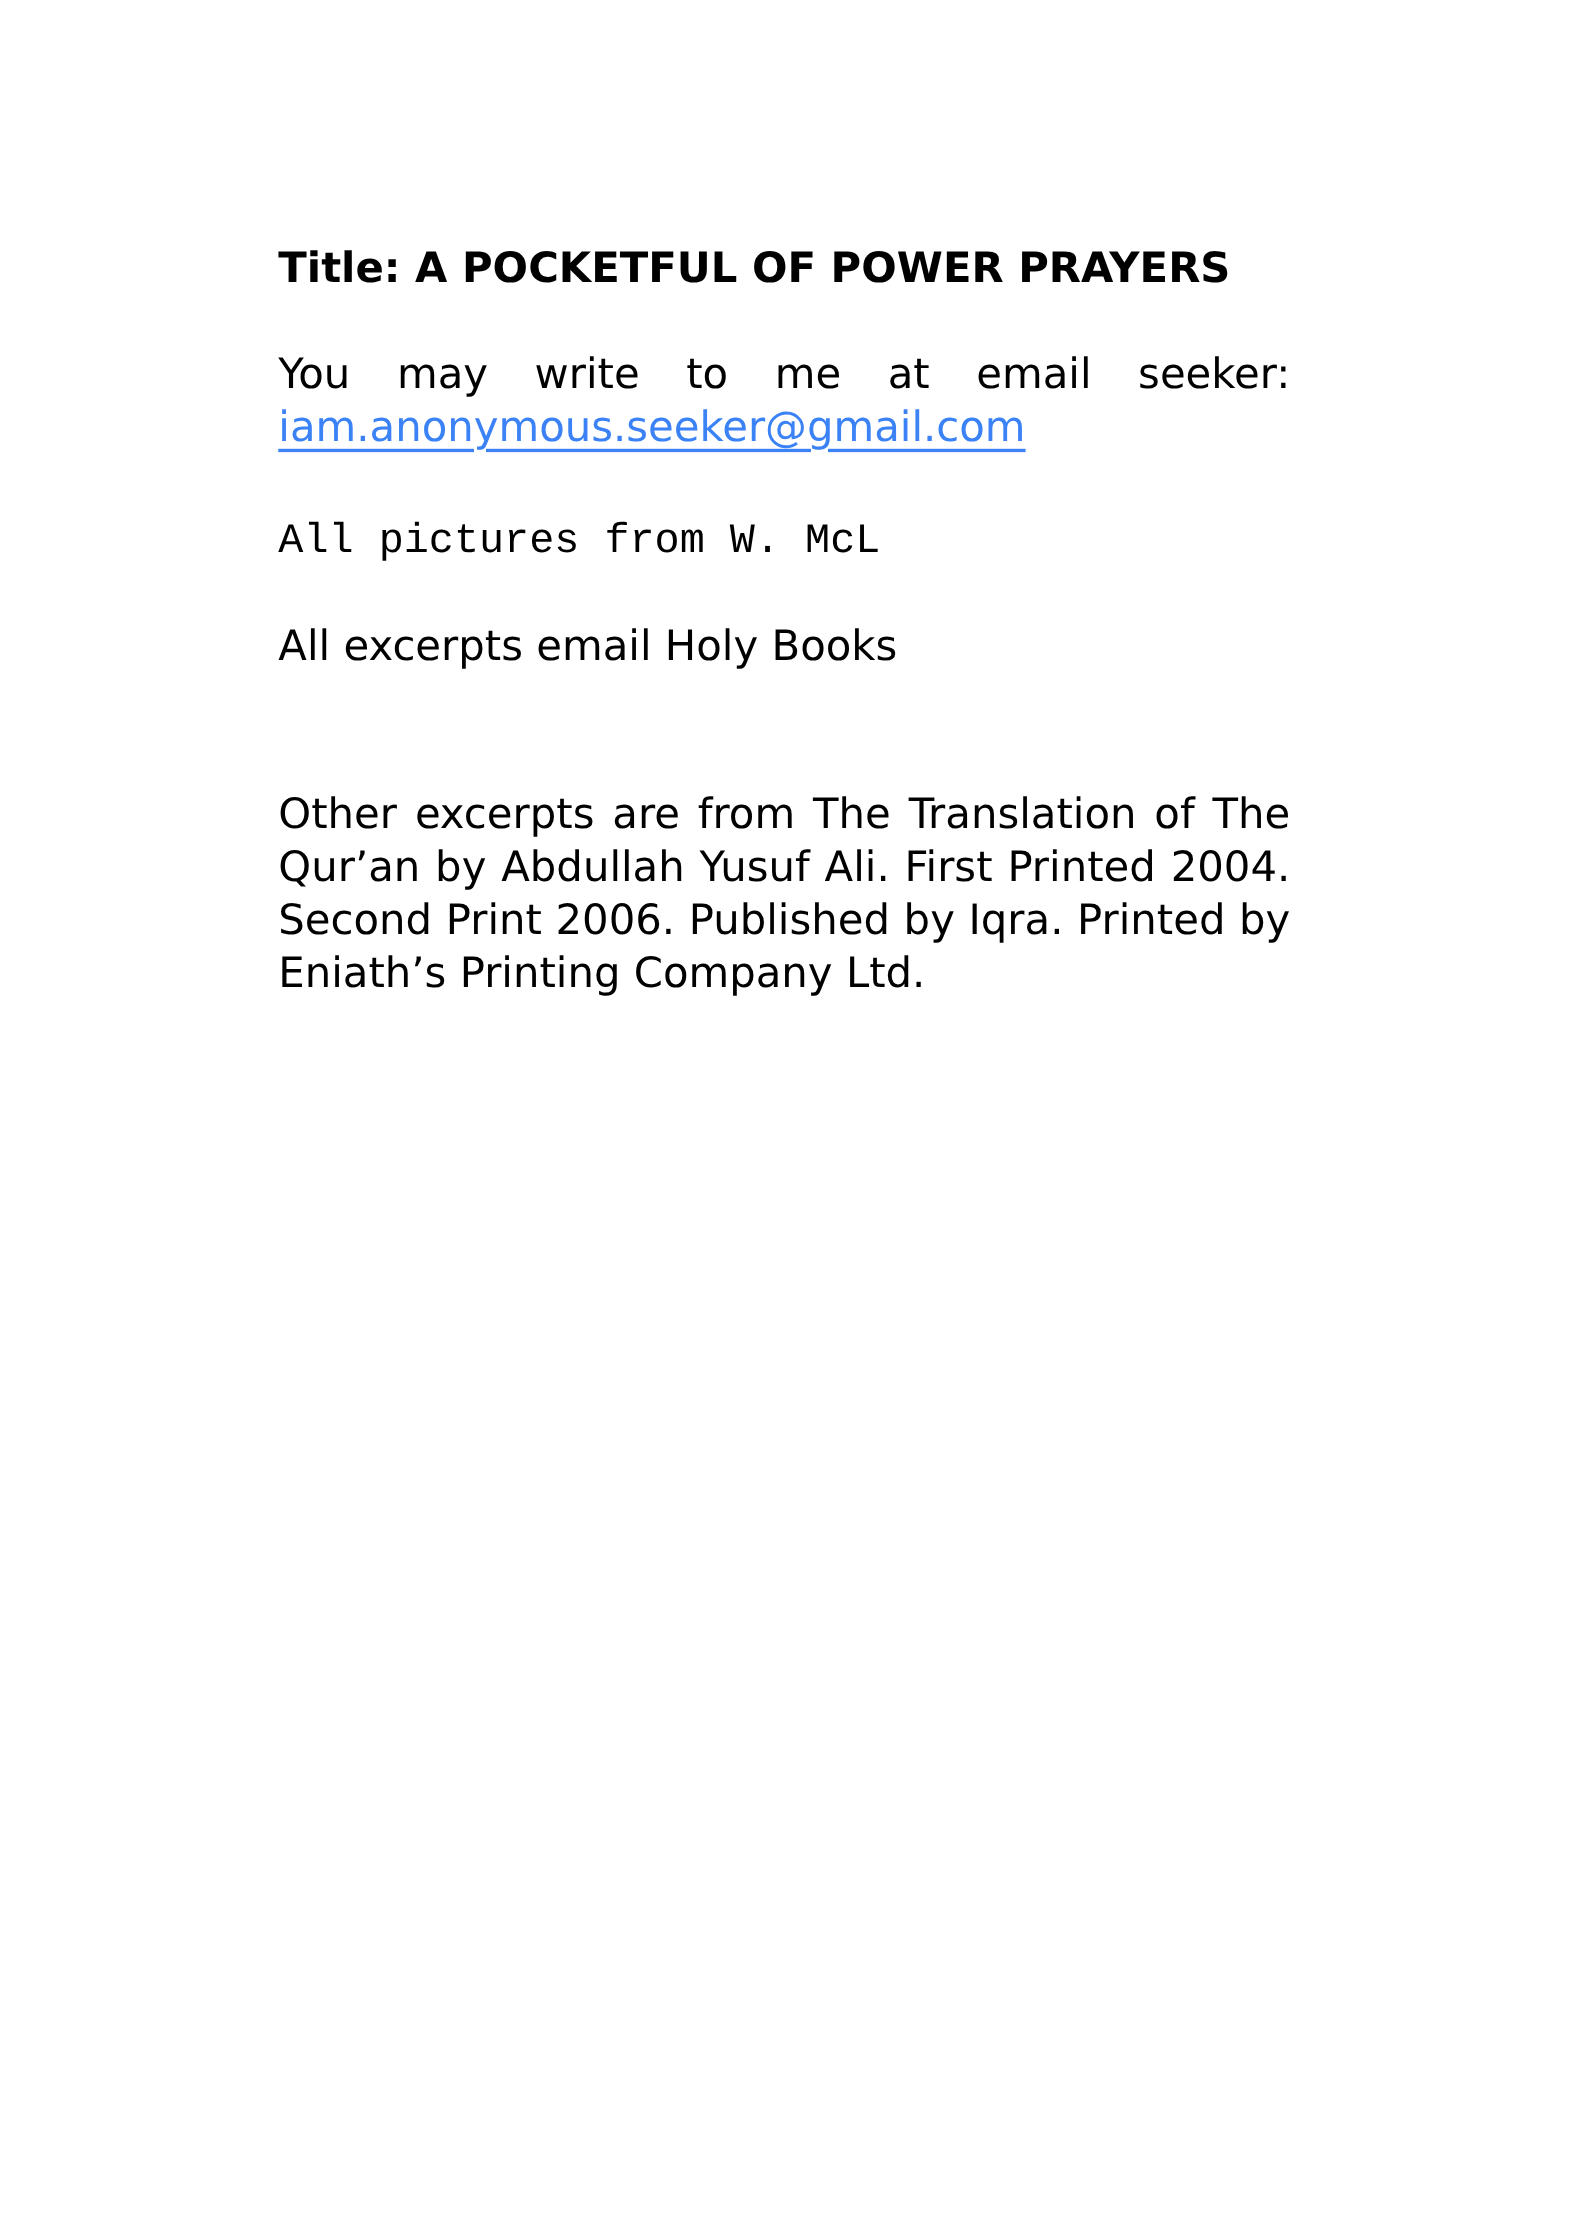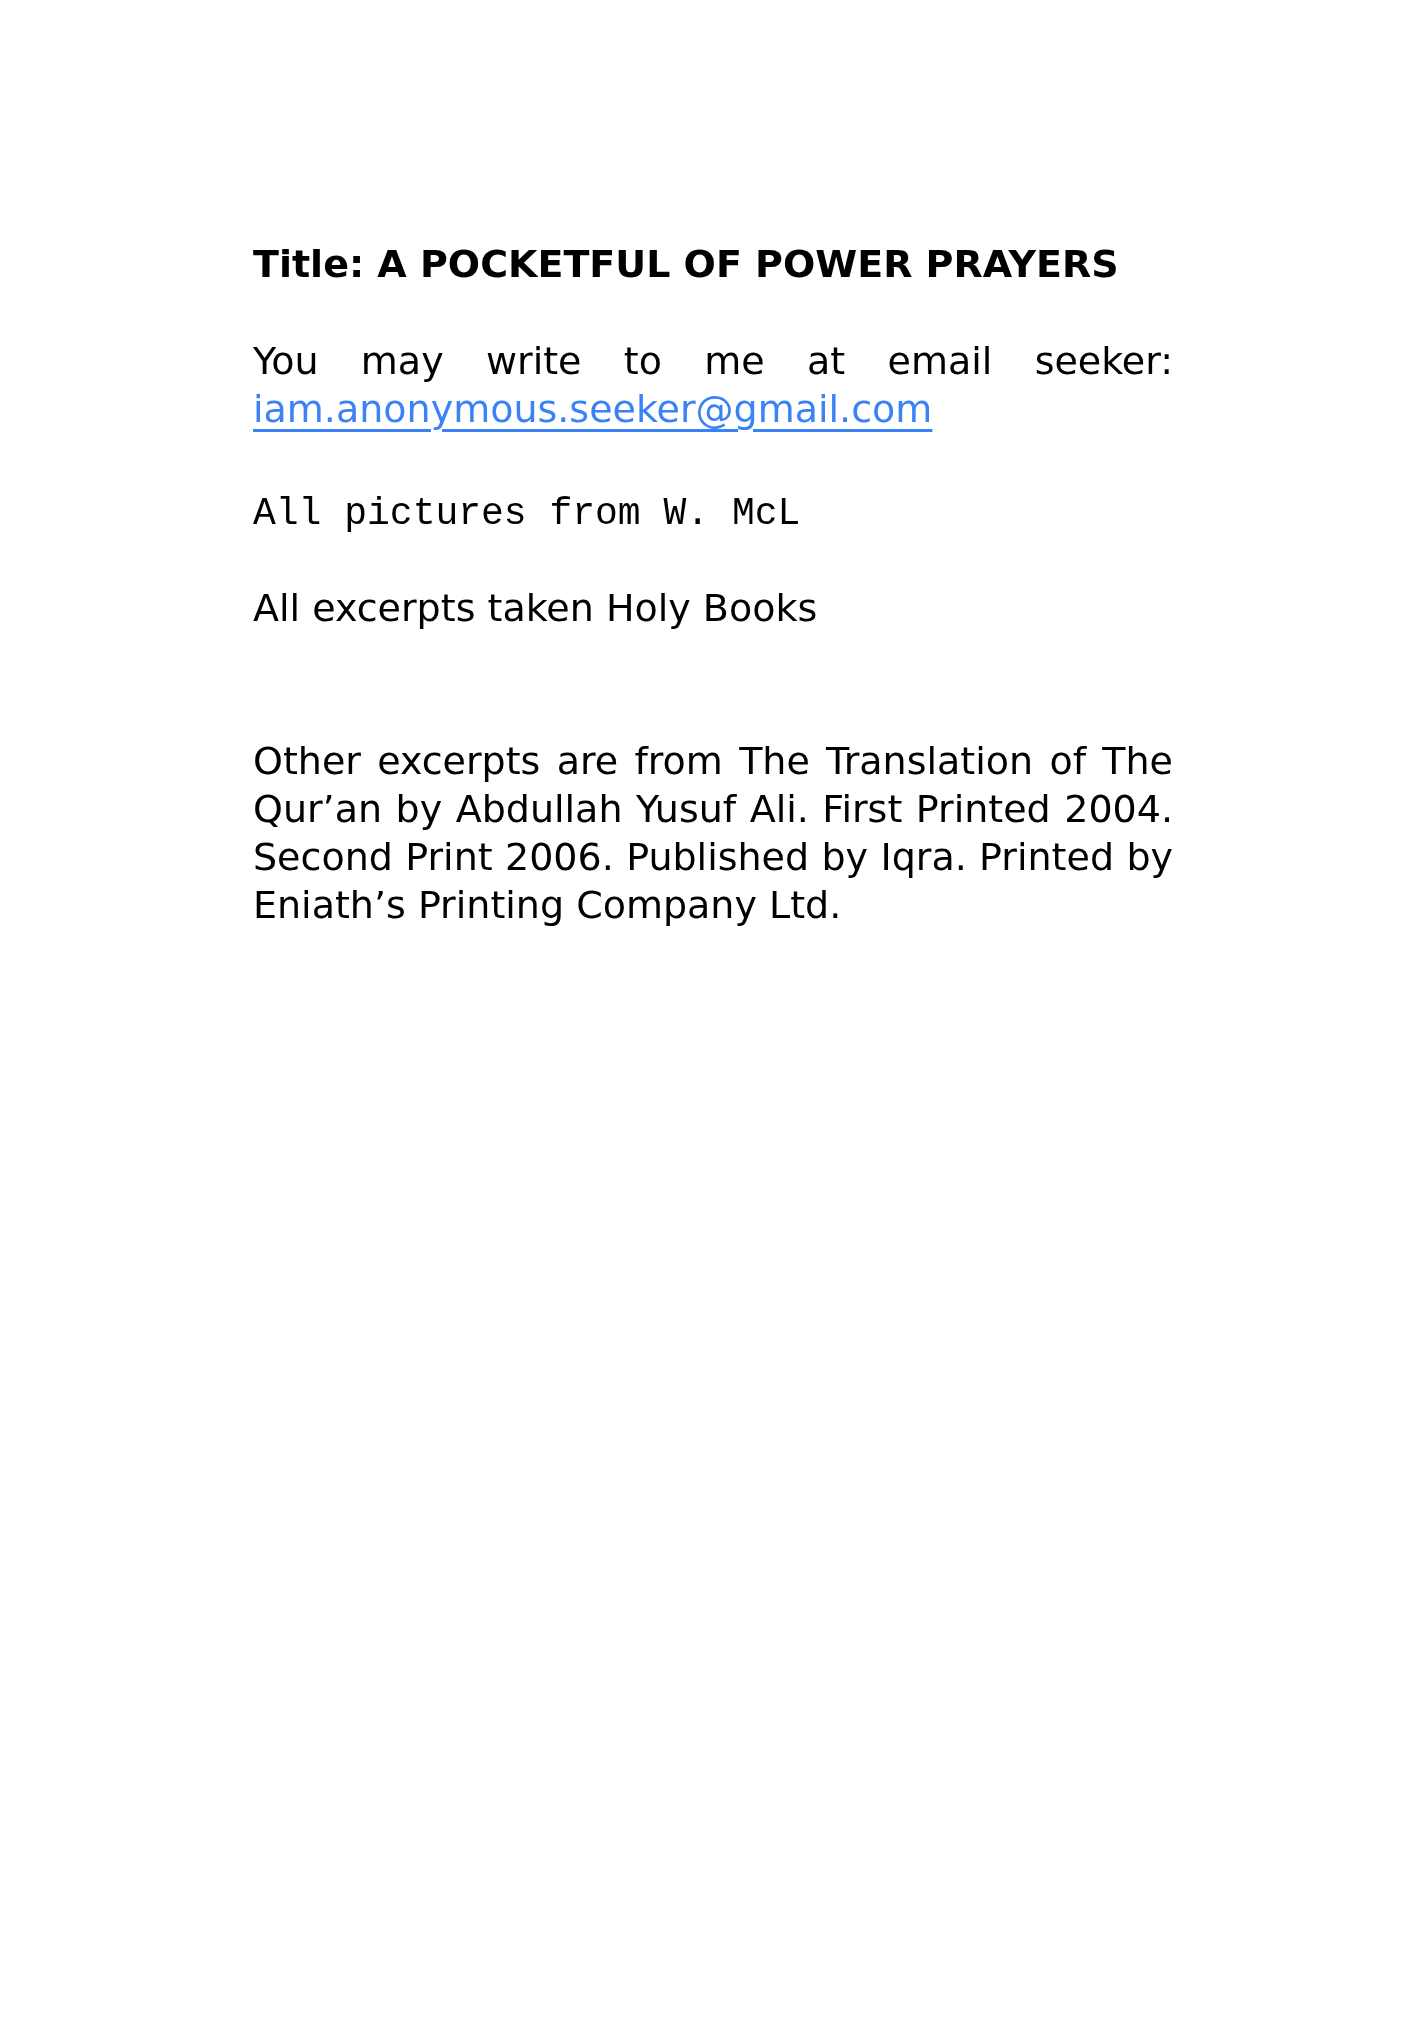--- a/index.html
+++ b/index.html
@@ -16,21 +16,20 @@
     font-family: "DejaVu Sans", "Liberation Sans", sans-serif;
     font-size: 38px;
     line-height: 48px;
     overflow: hidden;
   }
   .content {
     position: absolute;
     left: 253px;
     top: 0;
     width: 920px;
-    margin-top: 21px;
   }
   .content p {
     margin: 0;
   }
   .title-line {
     margin-top: 219px !important;
     font-weight: 700;
   }
   .contact-line {
     margin-top: 49px !important;
@@ -62,19 +61,19 @@
 
 <div class="page" style="background: rgb(255, 255, 255); color: rgb(0, 0, 0);">
   <div class="content">
 
     <p class="title-line"><span>Title:</span> <span>A POCKETFUL OF POWER PRAYERS</span></p>
 
     <p class="contact-line"><span>You may write to me at email seeker:</span> <a class="email-link" href="#" style="color: #3b82f6;">iam.anonymous.seeker@gmail.com</a></p>
 
     <p class="credit-pictures">All pictures from W. McL</p>
 
-    <p class="credit-excerpts">All excerpts taken Holy Books</p>
+    <p class="credit-excerpts">All excerpts email Holy Books</p>
 
 
     <p class="para-quran">Other excerpts are from The Translation of The Qur’an by Abdullah Yusuf Ali. First Printed 2004. Second Print 2006. Published by Iqra. Printed by Eniath’s Printing Company Ltd.</p>
 
   </div>
 </div>
 
 </body></html>

